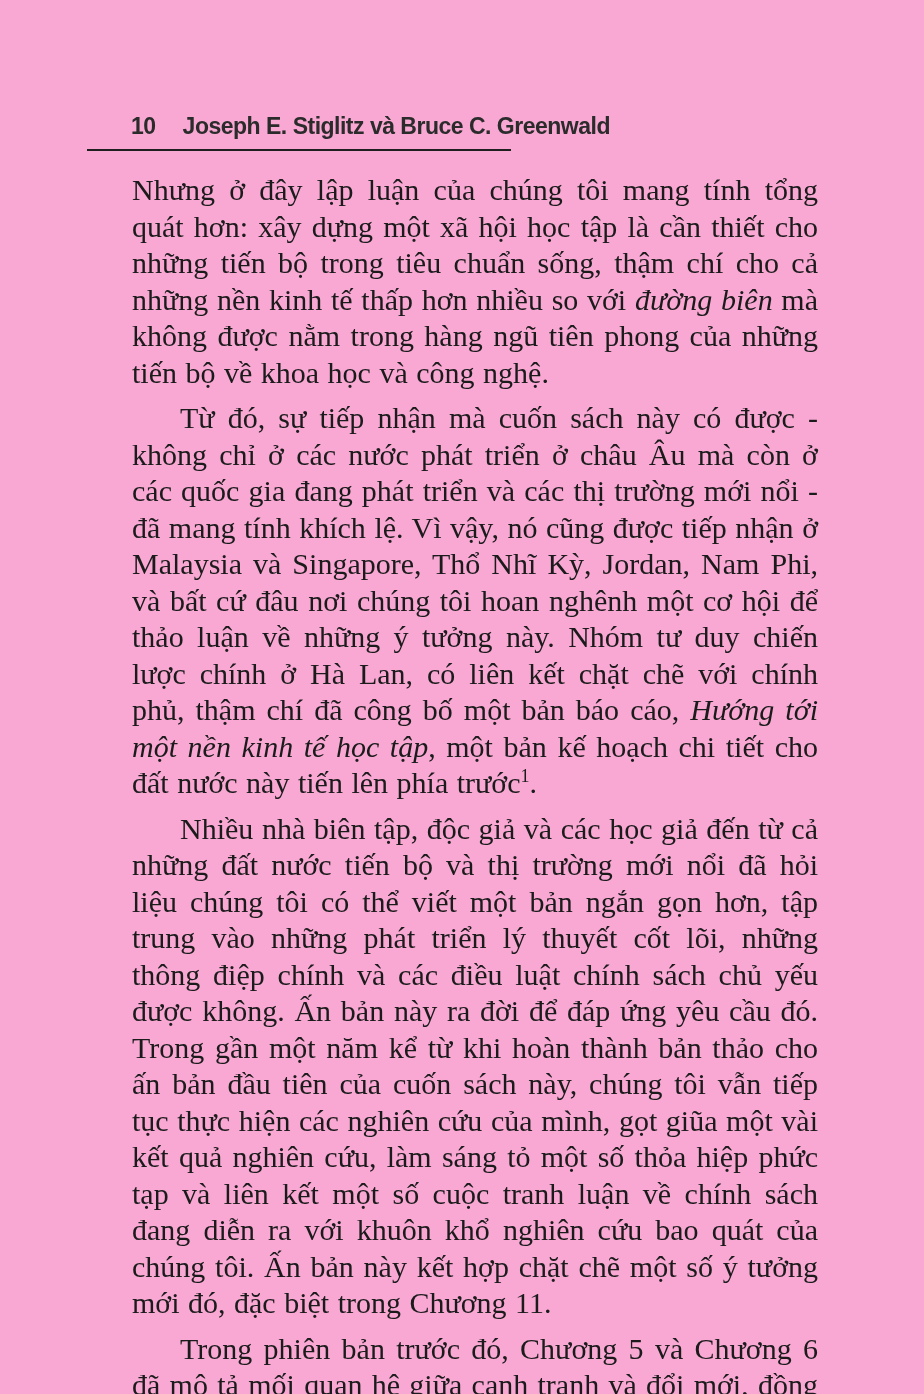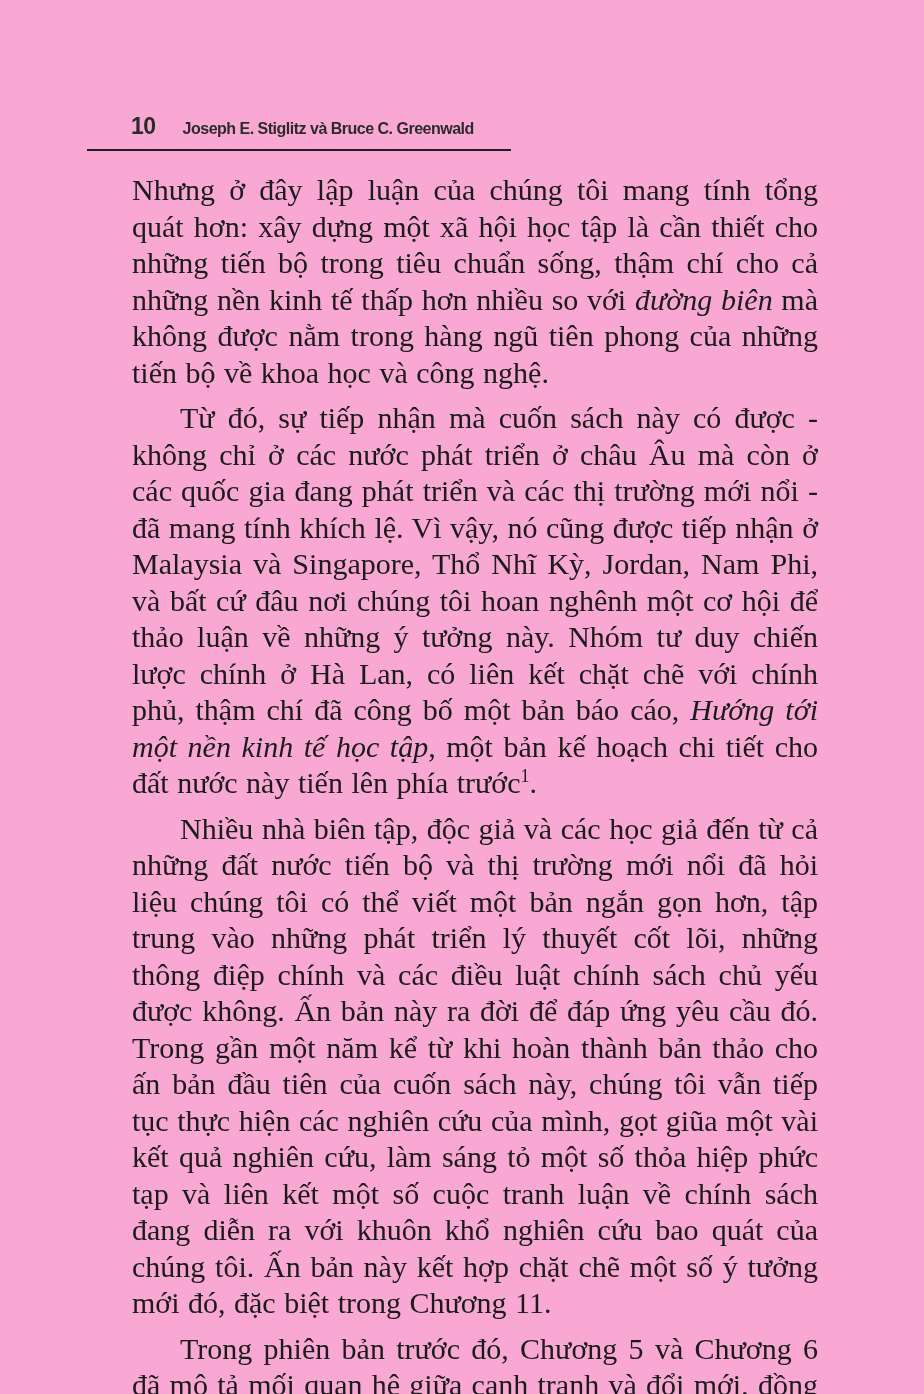--- a/index.html
+++ b/index.html
@@ -30,21 +30,21 @@
     margin-left: 44px;
     font-family: "Liberation Sans", "DejaVu Sans", sans-serif;
     font-size: 23px;
     font-weight: 600;
     letter-spacing: -0.5px;
     color: #2b2b2b;
   }
   .header .running-title {
     margin-left: 27px;
     font-family: "Liberation Sans", "DejaVu Sans", sans-serif;
-    font-size: 16px;
+    font-size: 23px;
     font-weight: 600;
     letter-spacing: -0.5px;
     color: #2b2b2b;
     white-space: nowrap;
   }
   
   .body-text {
     position: absolute;
     left: 132px;
     top: 172px;

